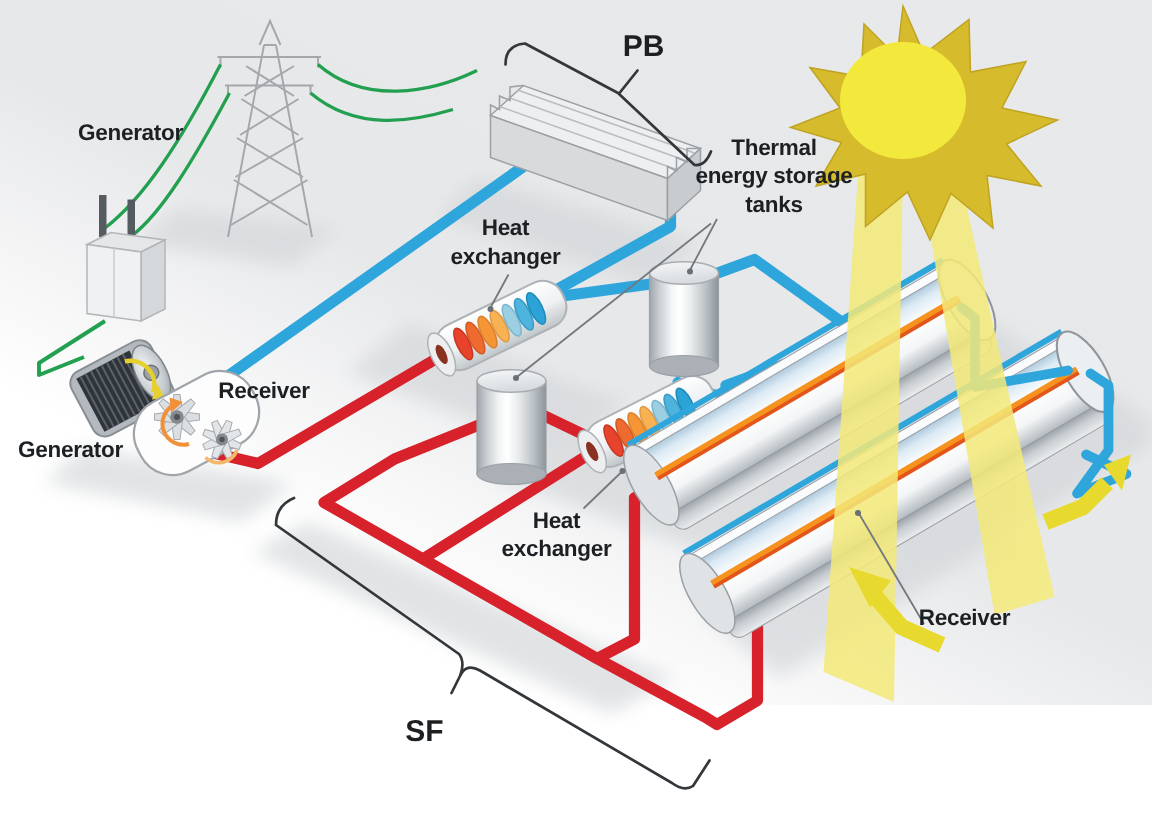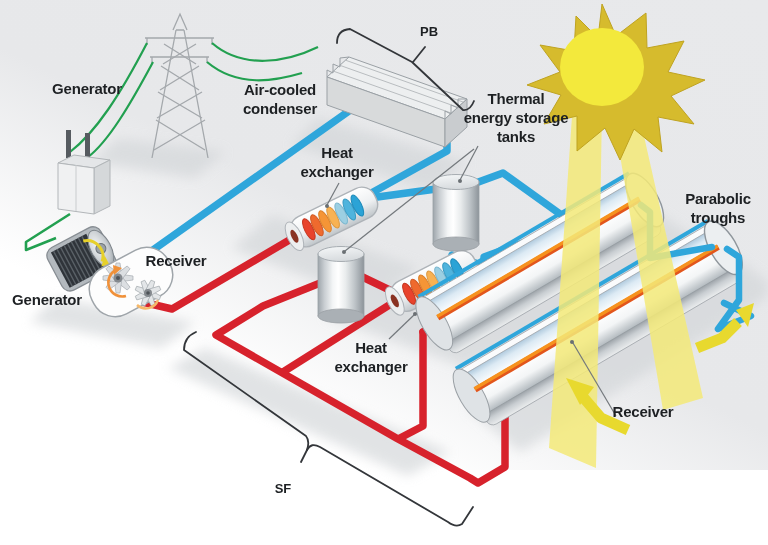--- a/index.html
+++ b/index.html
@@ -2,21 +2,21 @@
 <html><head>
 <meta charset="utf-8">
 <style>
   html,body{margin:0;padding:0;background:#ffffff;}
   #stage{position:relative;width:768px;height:545px;background:#ffffff;overflow:hidden;
          font-family:"Liberation Sans",sans-serif;}
   #stage svg{position:absolute;left:0;top:0;}
   .lbl{position:absolute;transform:translate(-50%,-50%);
        font:700 15px "Liberation Sans",sans-serif;color:#1d2023;text-align:center;
        white-space:pre-line;line-height:1.28;letter-spacing:-0.2px;}
-  .tag{font-size:13px;letter-spacing:0;}
+  .tag{font-size:20px;letter-spacing:0;}
 </style>
 </head>
 <body>
 
 <div id="stage">
 <svg width="768" height="545" viewBox="0 0 768 545">
   <defs>
     <linearGradient id="gndFade" x1="1" y1="0" x2="0.18" y2="1">
       <stop offset="0" stop-color="#e8e9eb"></stop>
       <stop offset="0.55" stop-color="#e7e8ea"></stop>
@@ -286,29 +286,25 @@
     <line x1="339" y1="183" x2="327" y2="205"></line>
         <circle cx="327" cy="206" r="2" stroke="none"></circle>
     <line x1="389" y1="339" x2="414" y2="315"></line>
         <circle cx="415" cy="314" r="2" stroke="none"></circle>
     <line x1="616" y1="416" x2="573" y2="343"></line>
         <circle cx="572" cy="342" r="2" stroke="none"></circle>
   </g>
 </svg>
 
   <div class="lbl" style="left:87px;top:89px">Generator</div>
-  <div class="lbl" style="left:280px;top:99px">Air-cooled
-condenser</div>
   <div class="lbl tag" style="left:429px;top:32px">PB</div>
   <div class="lbl" style="left:337px;top:162px">Heat
 exchanger</div>
   <div class="lbl" style="left:516px;top:118px">Thermal
 energy storage
 tanks</div>
-  <div class="lbl" style="left:718px;top:208px">Parabolic
-troughs</div>
   <div class="lbl" style="left:176px;top:261px">Receiver</div>
   <div class="lbl" style="left:47px;top:300px">Generator</div>
   <div class="lbl" style="left:371px;top:357px">Heat
 exchanger</div>
   <div class="lbl" style="left:643px;top:412px">Receiver</div>
   <div class="lbl tag" style="left:283px;top:489px">SF</div>
 </div>
 
 </body></html>

